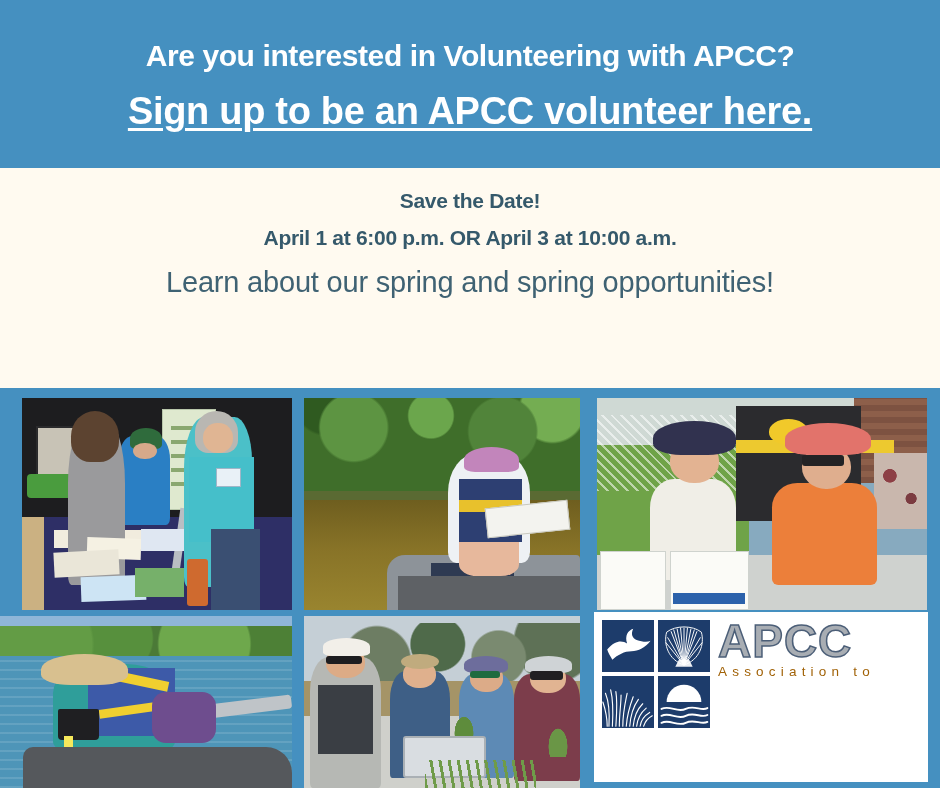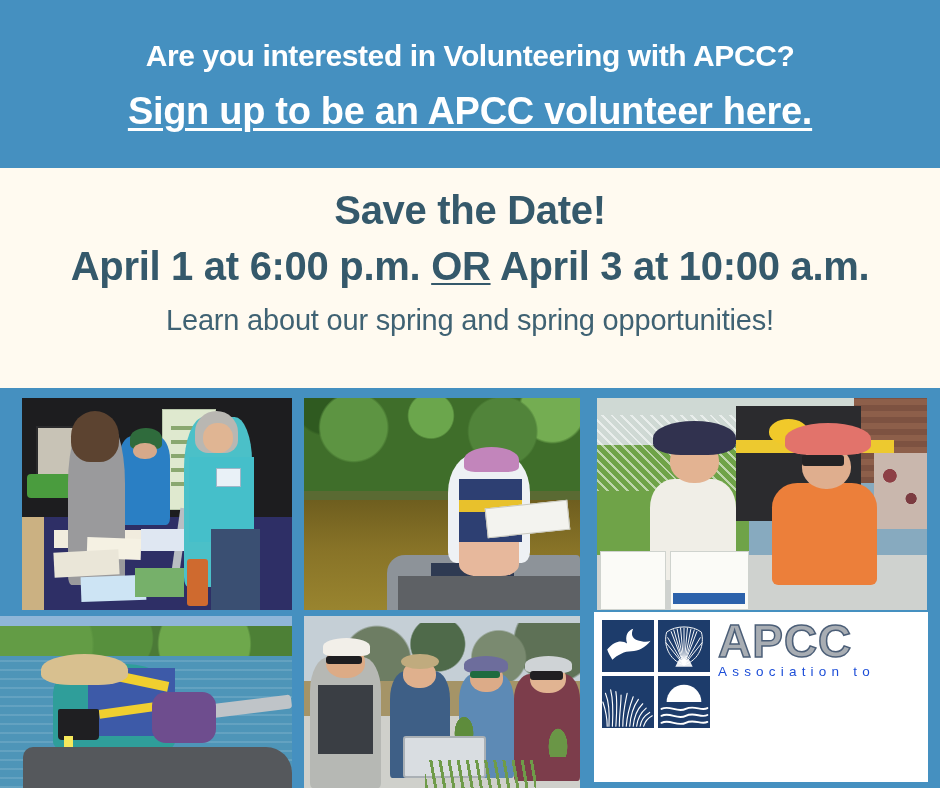--- a/index.html
+++ b/index.html
@@ -67,32 +67,32 @@
     background: #fffaf0;
     display: flex;
     flex-direction: column;
     align-items: center;
     justify-content: flex-start;
     padding-top: 18px;
   }
 
   .save-line {
     color: #35596b;
-    font-size: 40px;
+    font-size: 21px;
     font-weight: bold;
     letter-spacing: -0.3px;
     line-height: 1.0;
     text-align: center;
     white-space: nowrap;
   }
   .line-save      { margin-top: 4px; }
   .line-orient    { margin-top: 16px; }
   .line-dates     { margin-top: 16px; }
 
-  .line-dates .or-emph { text-decoration: underline; text-underline-offset: 3px; text-decoration-thickness: 2px; }
+  .line-dates .or-emph { text-underline-offset: 3px; text-decoration-thickness: 2px; }
 
   .learn-line {
     color: #3f6273;
     font-size: 29px;
     font-weight: normal;
     letter-spacing: -0.2px;
     line-height: 1.0;
     text-align: center;
     margin-top: 20px;
     white-space: nowrap;
@@ -290,21 +290,21 @@
   .logo-inner { position:absolute; inset:0; display:flex; padding:8px 6px 4px 8px; flex-direction:column; }
   .logo-top   { display:flex; flex:1; }
   .logo-marks { display:grid; grid-template-columns:1fr 1fr; grid-template-rows:1fr 1fr;
                 gap:4px; width:108px; height:108px; flex:0 0 auto; }
   .mark { background:#1d3c6b; position:relative; overflow:hidden; }
 
   .logo-text  { flex:1; display:flex; flex-direction:column; justify-content:flex-start;
                 padding-left:8px; }
   .logo-apcc  { font-size:46px; font-weight:bold; color:#a8adb3; letter-spacing:1px;
                 line-height:0.92; -webkit-text-stroke:1.5px #4c5f78; }
-  .logo-assoc { font-size:13.5px; color:#1d4ed8; letter-spacing:5.2px; font-weight:500;
+  .logo-assoc { font-size:13.5px; color:#a16207; letter-spacing:5.2px; font-weight:500;
                 margin-top:2px; }
   .logo-pcc   { font-size:24px; font-weight:bold; color:#1d3c6b; letter-spacing:-0.2px;
                 line-height:1.0; margin-top:1px; }
   .logo-tag   { font-family:"DejaVu Serif", serif; font-style:italic; font-size:20px;
                 color:#5b5f64; text-align:center; margin-top:2px; letter-spacing:0.4px; }
 </style>
 </head>
 <body>
 
 <div id="flyer">

